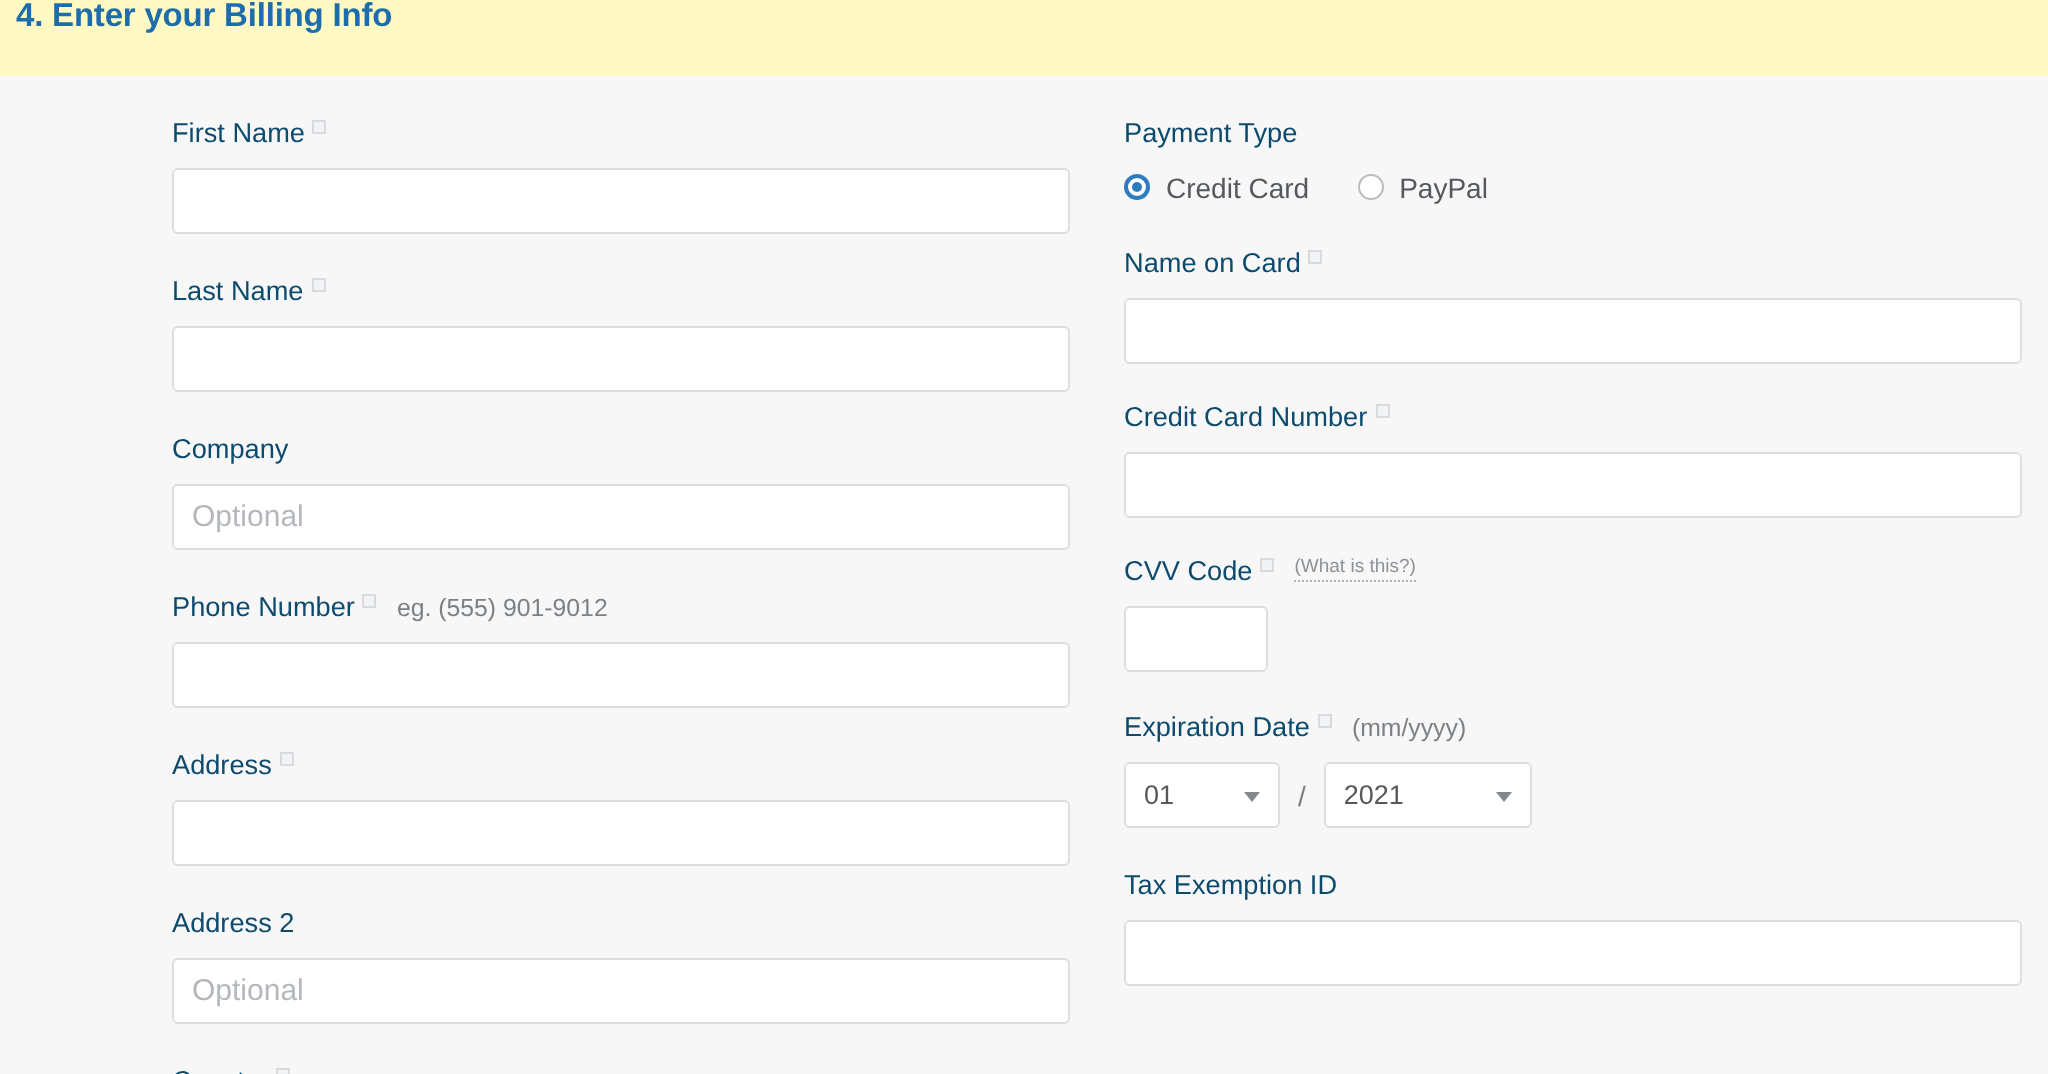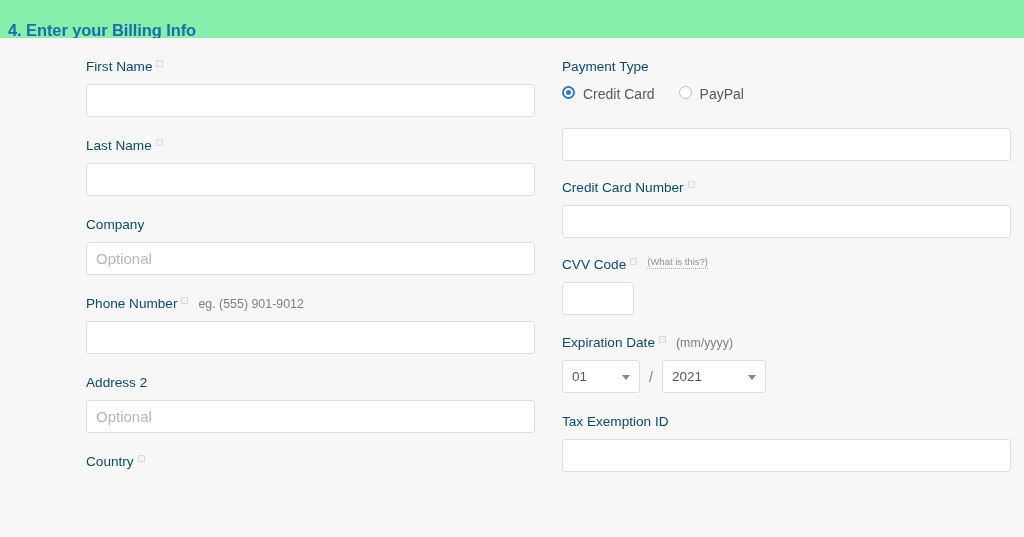--- a/index.html
+++ b/index.html
@@ -10,23 +10,23 @@
     width: 1024px;
     height: 537px;
     overflow: hidden;
     background: #f7f7f8;
     font-family: "Liberation Sans", sans-serif;
   }
 
   
   .page-header {
     height: 38px;
-    background: #86efac;
-    display: flex;
-    align-items: flex-end;
+    background: #fef9c3;
+    display: flex;
+    align-items: flex-start;
     padding-left: 8px;
   }
   .page-title {
     font-size: 16.5px;
     font-weight: bold;
     color: #1d6cab;
     letter-spacing: -0.1px;
     line-height: 1;
   }
 
@@ -102,20 +102,21 @@
   .text-input.small { width: 72px; }
 
   
   .radio-row {
     display: flex;
     align-items: center;
     height: 33px;
   }
   .radio-option {
     display: flex;
+    align-items: center;
     margin-right: 24px;
     cursor: pointer;
   }
   .radio-circle {
     width: 13px;
     height: 13px;
     border-radius: 50%;
     border: 1px solid #b9bdc1;
     background: #fff;
     margin-right: 8px;
@@ -214,20 +215,27 @@
 
     <div class="field-group" style="padding-top:18px;">
       <div class="field-label-row">
         <span class="field-label">Phone Number</span>
         <span class="required-mark"></span>
         <span class="field-hint">eg. (555) 901-9012</span>
       </div>
       <input class="text-input" type="text" style="margin-top: 7px;" placeholder="">
     </div>
 
+    <div class="field-group" style="padding-top:18px;">
+      <div class="field-label-row">
+        <span class="field-label">Address</span>
+        <span class="required-mark"></span>
+      </div>
+      <input class="text-input" type="text" style="margin-top: 7px;" placeholder="">
+    </div>
 
     <div class="field-group" style="padding-top:18px;">
       <div class="field-label-row">
         <span class="field-label">Address 2</span>
       </div>
       <input class="text-input" type="text" style="margin-top: 7px;" placeholder="Optional">
     </div>
 
     <div class="field-group" style="padding-top:18px;">
       <div class="field-label-row">
@@ -250,20 +258,24 @@
           <span class="radio-label">Credit Card</span>
         </div>
         <div class="radio-option">
           <span class="radio-circle"></span>
           <span class="radio-label">PayPal</span>
         </div>
       </div>
     </div>
 
     <div class="field-group" style="padding-top:11px;">
+      <div class="field-label-row">
+        <span class="field-label">Name on Card</span>
+        <span class="required-mark"></span>
+      </div>
       <input class="text-input" type="text" style="margin-top: 7px;" placeholder="">
     </div>
 
     <div class="field-group" style="padding-top:16px;">
       <div class="field-label-row">
         <span class="field-label">Credit Card Number</span>
         <span class="required-mark"></span>
       </div>
       <input class="text-input" type="text" style="margin-top: 7px;" placeholder="">
     </div>

